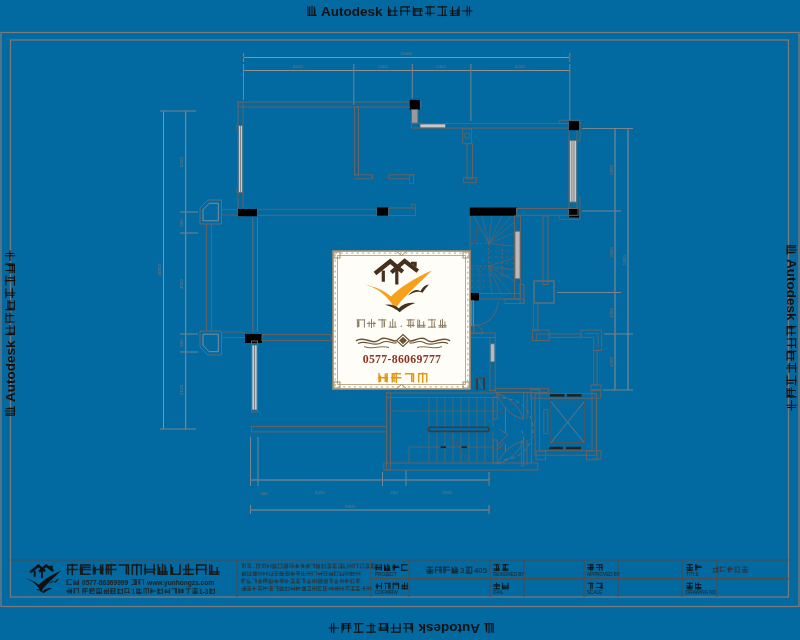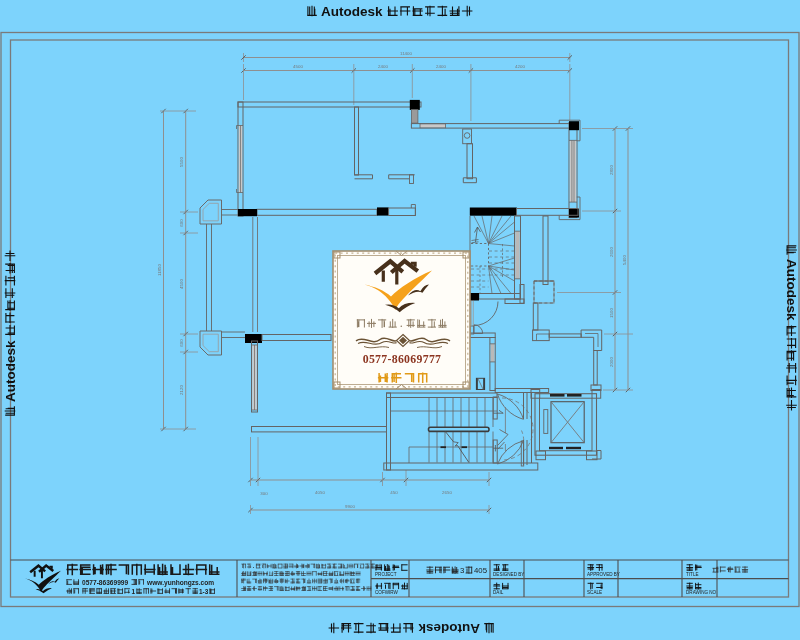--- a/index.html
+++ b/index.html
@@ -1,16 +1,16 @@
 <!DOCTYPE html>
 <html><head>
 <meta charset="utf-8">
 <style>
 html,body{margin:0;padding:0;background:#ffffff;}
-#page{position:relative;width:800px;height:640px;background:#7dd3fc;overflow:hidden;}
+#page{position:relative;width:800px;height:640px;background:#0369a1;overflow:hidden;}
 </style>
 </head>
 <body>
 
 <div id="page">
 <svg width="800" height="640" viewBox="0 0 800 640">
 
 <g>
         <rect x="1" y="32.5" width="798" height="574" fill="none" stroke="#7a7a7a" stroke-width="1.3"></rect>
       </g>

